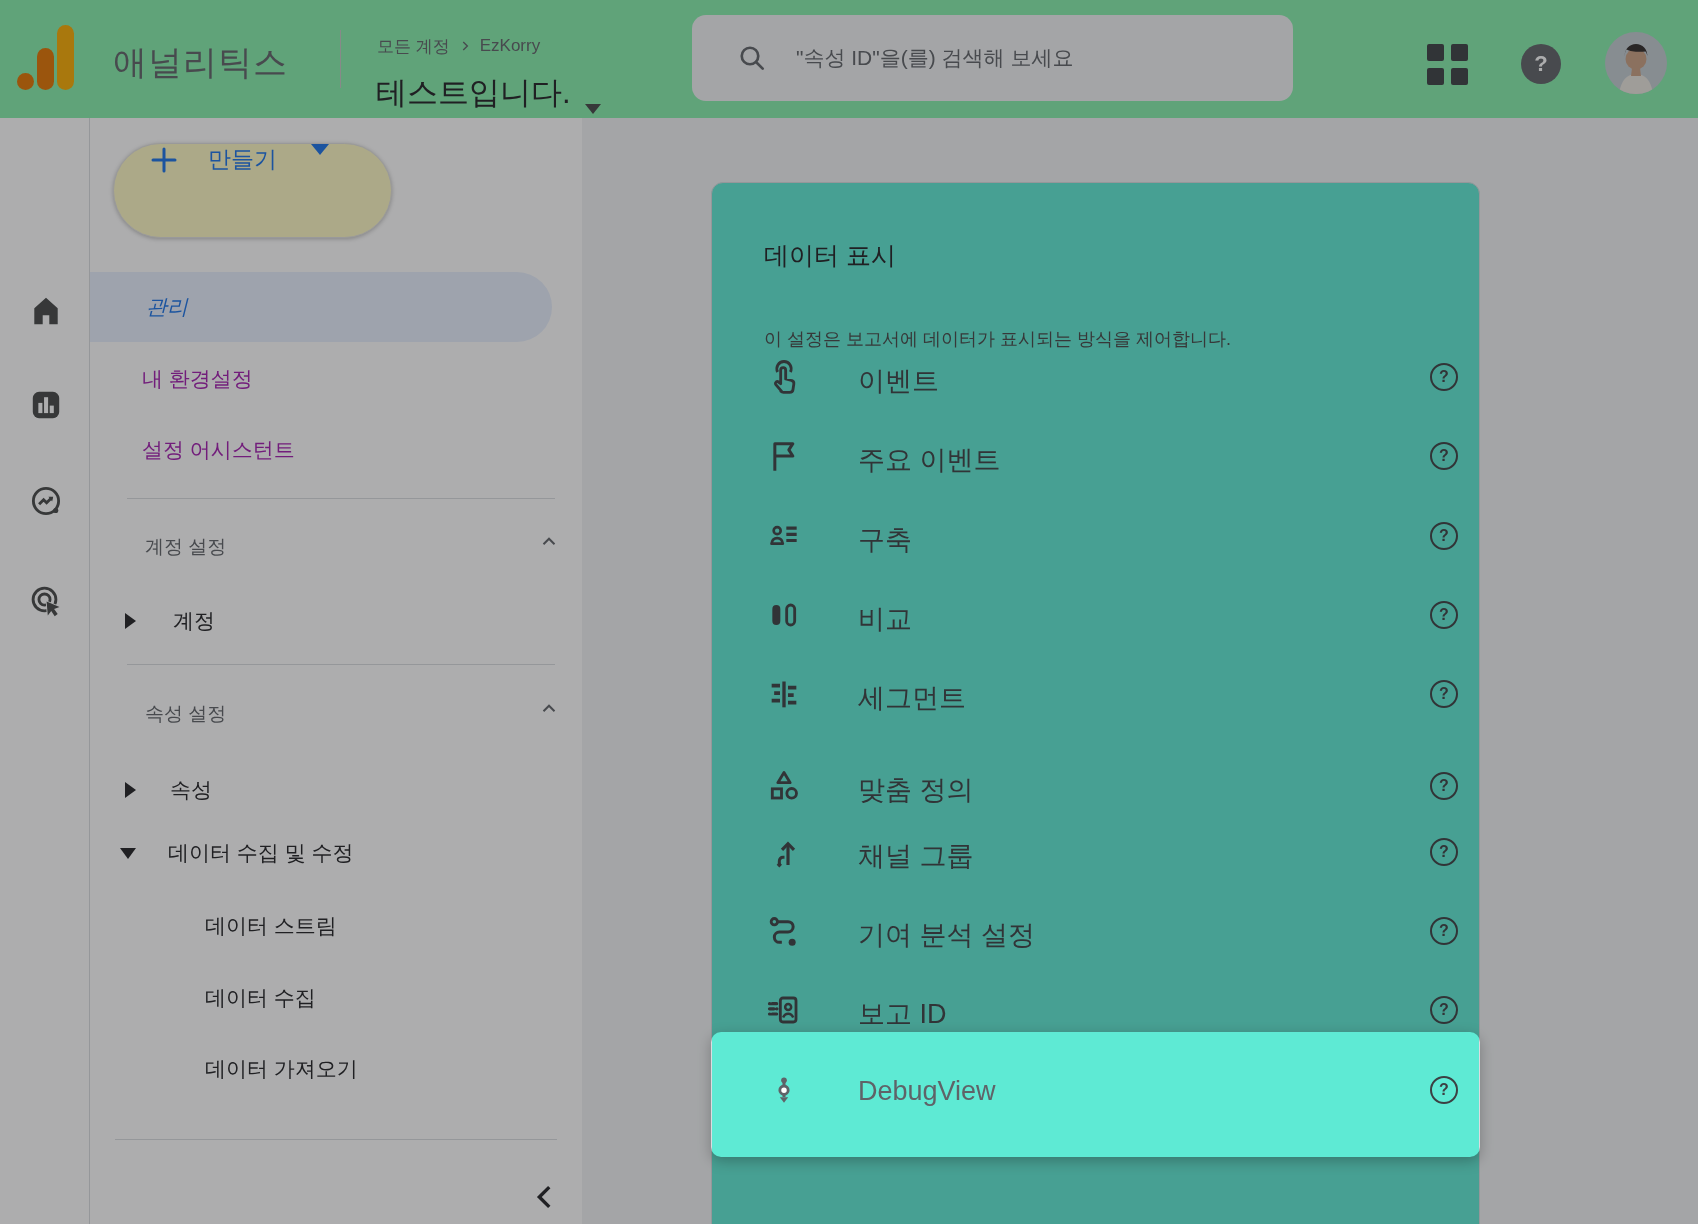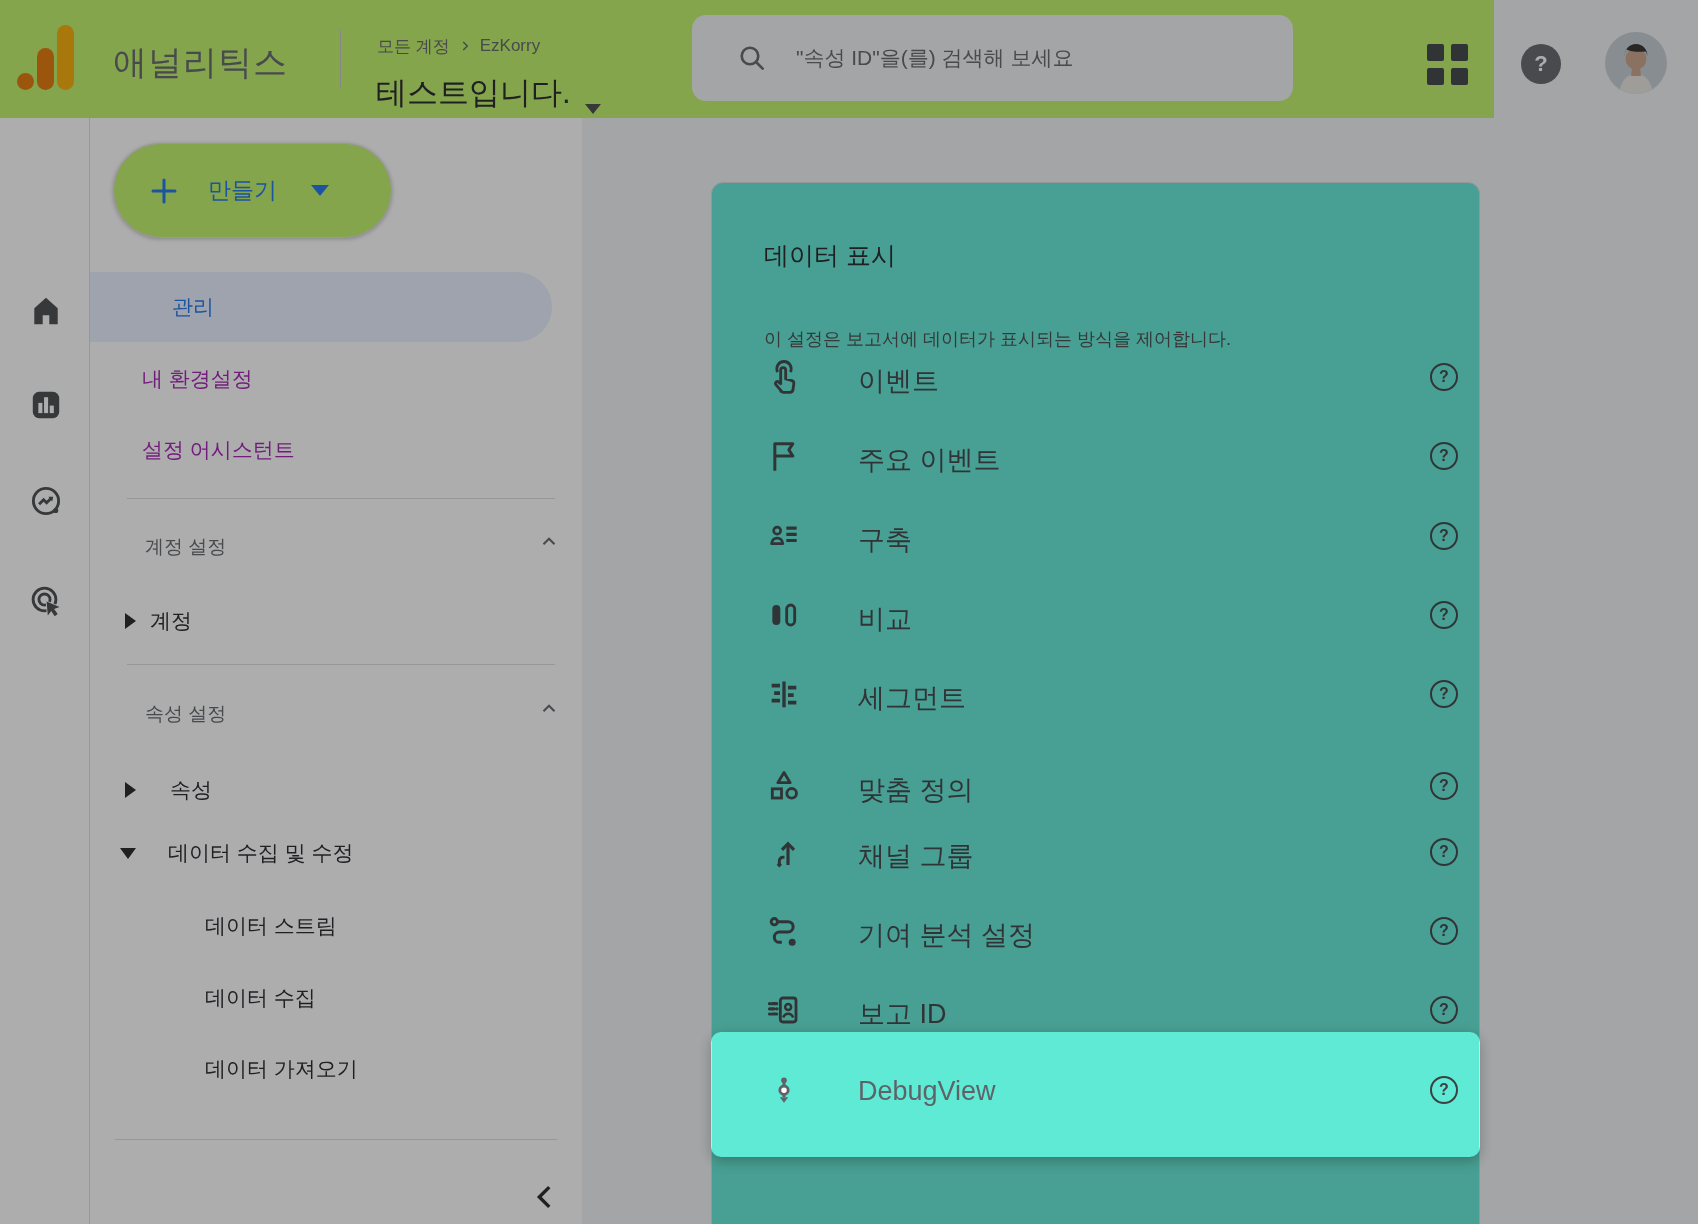--- a/index.html
+++ b/index.html
@@ -1,21 +1,21 @@
 <!DOCTYPE html>
 <html><head>
 <meta charset="utf-8">
 <style>
   html,body{margin:0;padding:0;}
   body{width:1698px;height:1224px;overflow:hidden;background:#f1f3f4;
        font-family:"Liberation Sans","DejaVu Sans",sans-serif;color:#202124;}
   #app{position:relative;width:1698px;height:1224px;}
 
   
-  #header{position:absolute;left:0;top:0;width:1494px;height:118px;background:#bef264;}
+  #header{position:absolute;left:0;top:0;width:1698px;height:118px;background:#86efac;}
   #logo{position:absolute;left:17px;top:25px;width:58px;height:66px;}
   #logo .bar-tall{position:absolute;left:40px;top:0;width:17px;height:65px;border-radius:8.5px;background:#f9ab00;}
   #logo .bar-mid{position:absolute;left:20px;top:23px;width:17px;height:42px;border-radius:8.5px;background:#e37400;}
   #logo .dot{position:absolute;left:0;top:48px;width:17px;height:17px;border-radius:50%;background:#e37400;}
   #app-title{position:absolute;left:113px;top:40px;font-size:34px;color:#5f6368;letter-spacing:1px;}
   #header-divider{position:absolute;left:340px;top:30px;width:1px;height:58px;background:#c4c7c5;}
   #breadcrumb{position:absolute;left:377px;top:34px;height:24px;display:flex;align-items:center;gap:8px;
               font-size:17px;color:#5f6368;}
   #property-selector{position:absolute;left:376px;top:72px;display:flex;align-items:flex-end;gap:14px;}
   #property-selector .prop-name{font-size:31px;color:#202124;}
@@ -33,29 +33,29 @@
                background:#5f6368;color:#fff;display:flex;align-items:center;justify-content:center;
                font-size:22px;font-weight:700;}
   #avatar{position:absolute;left:1605px;top:32px;width:62px;height:62px;border-radius:50%;overflow:hidden;}
 
   
   #rail{position:absolute;left:0;top:118px;width:90px;height:1106px;background:#fff;border-right:1px solid #dadce0;box-sizing:border-box;}
   .rail-btn{position:absolute;left:28px;width:36px;height:36px;}
 
   
   #nav{position:absolute;left:90px;top:118px;width:492px;height:1106px;background:#fff;}
-  #create-button{position:absolute;left:23px;top:25px;width:279px;height:95px;border-radius:48px;background:#bef264;
+  #create-button{position:absolute;left:23px;top:25px;width:279px;height:95px;border-radius:48px;background:#fef9c3;
                  border:1px solid #e0e0e0;box-shadow:0 1px 4px rgba(0,0,0,.25);box-sizing:border-box;
-                 display:flex;align-items:center;padding-left:34px;}
+                 display:flex;padding-left:34px;}
   #create-button .plus{width:32px;height:32px;}
   #create-button .lbl{font-size:23px;color:#1a73e8;margin-left:28px;}
   .caret-down.blue{border-top-color:#1a73e8;margin-left:34px;border-left-width:9px;border-right-width:9px;border-top-width:11px;}
   #nav-admin{position:absolute;left:0;top:154px;width:462px;height:70px;background:#e8f0fe;
              border-radius:0 35px 35px 0;display:flex;align-items:center;}
-  #nav-admin span{margin-left:82px;font-size:21px;color:#1a73e8;}
+  #nav-admin span{margin-left:56px;font-size:21px;color:#1a73e8;font-style:italic;}
   .nav-item{position:absolute;left:52px;font-size:21px;color:#a21caf;}
   .nav-divider{position:absolute;height:1px;background:#dadce0;}
   .section-header{position:absolute;left:55px;font-size:19px;color:#5f6368;}
   .chev-up{position:absolute;left:448px;width:22px;height:22px;}
   .tri-right{width:0;height:0;border-top:8px solid transparent;border-bottom:8px solid transparent;
              border-left:11px solid #202124;}
   .tri-down{width:0;height:0;border-left:8px solid transparent;border-right:8px solid transparent;
             border-top:11px solid #202124;}
   .tree-row{position:absolute;display:flex;align-items:center;}
   .tree-row .tlabel{font-size:21px;color:#202124;}
@@ -188,21 +188,21 @@
     <div class="nav-item" style="top:318px">설정 어시스턴트</div>
 
     <div class="nav-divider" style="top:380px;left:37px;width:428px;"></div>
 
     <div class="section-header" style="top:416px">계정 설정</div>
     <div class="chev-up" style="top:413px">
       <svg width="22" height="22" viewBox="0 0 24 24">
           <path d="M6 14.5 12 8.5l6 6" fill="none" stroke="#5f6368" stroke-width="2.2"></path>
         </svg>
     </div>
-    <div class="tree-row" style="left:35px;top:489px;gap:14px;">
+    <div class="tree-row" style="left:35px;top:489px;gap:37px;">
       <span class="tri-right"></span>
       <span class="tlabel">계정</span>
     </div>
 
     <div class="nav-divider" style="top:546px;left:37px;width:428px;"></div>
 
     <div class="section-header" style="top:583px">속성 설정</div>
     <div class="chev-up" style="top:580px">
       <svg width="22" height="22" viewBox="0 0 24 24">
           <path d="M6 14.5 12 8.5l6 6" fill="none" stroke="#5f6368" stroke-width="2.2"></path>

